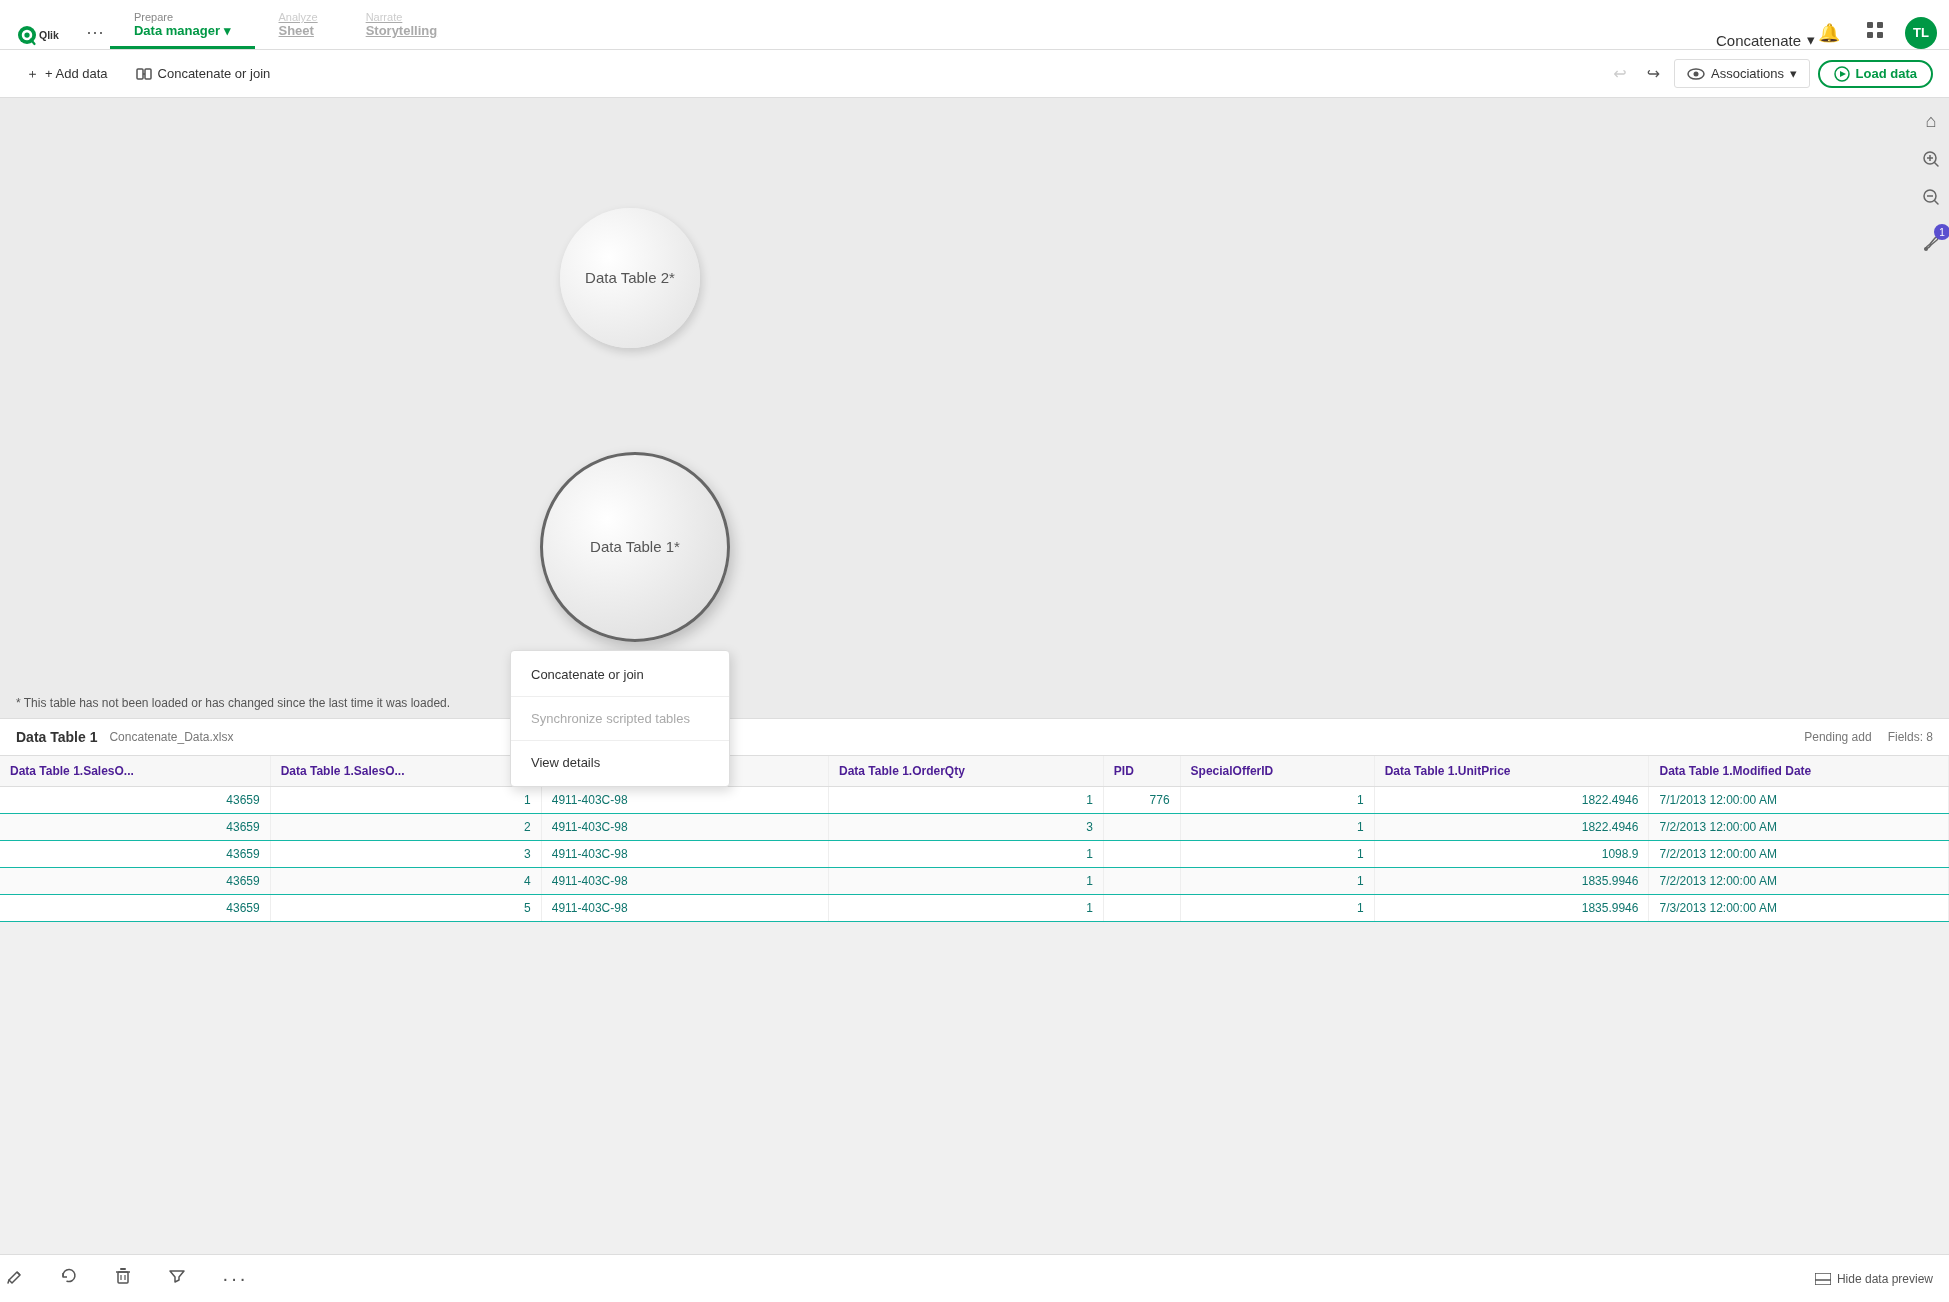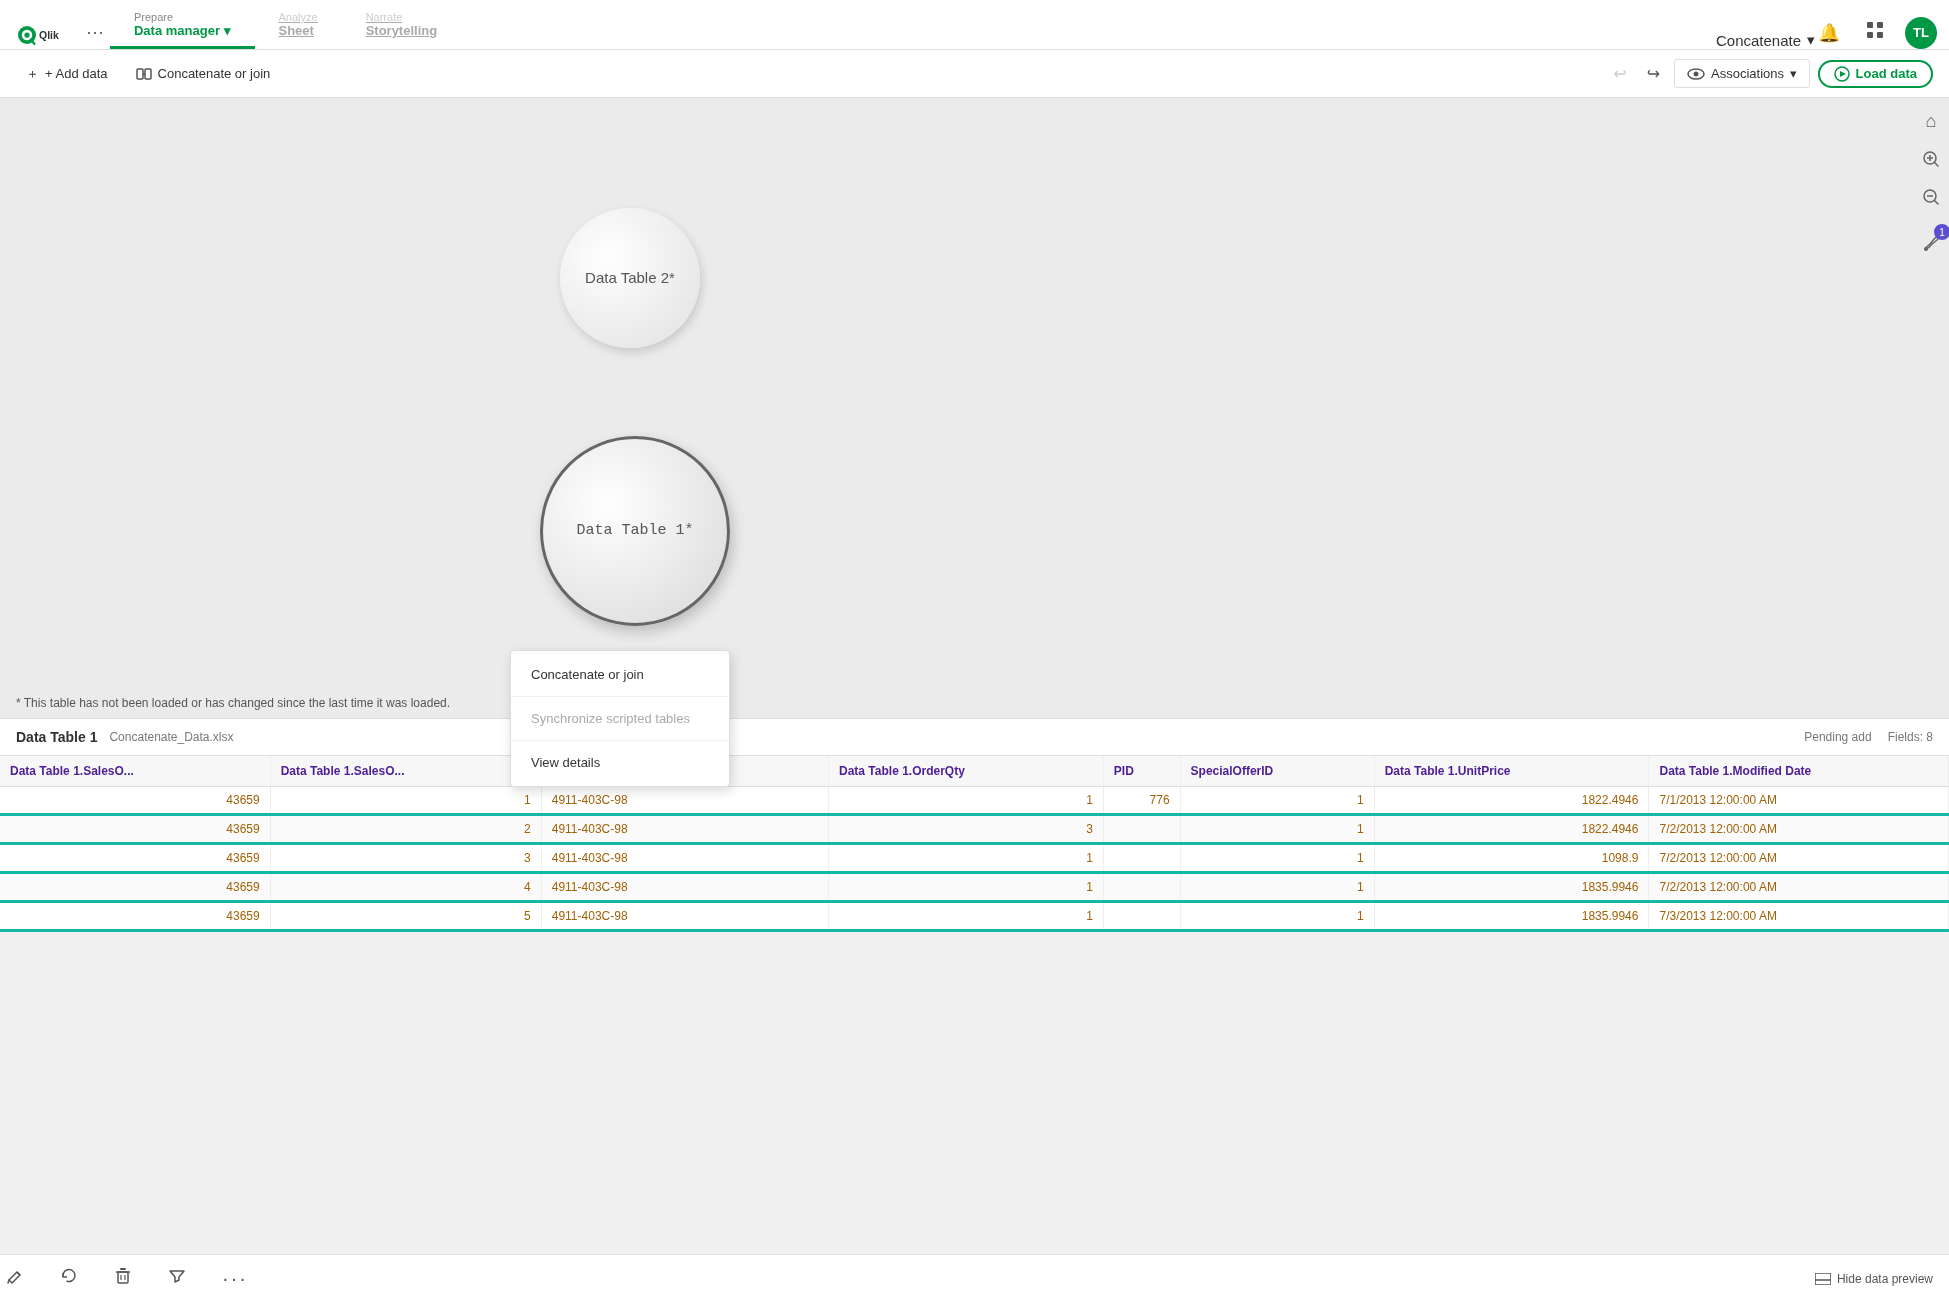--- a/index.html
+++ b/index.html
@@ -112,22 +112,22 @@
     .data-table-title { font-weight: 700; font-size: 14px; }
     .data-table-subtitle { font-size: 12px; color: #777; }
     .data-table-right { margin-left: auto; display: flex; align-items: center; gap: 16px; font-size: 12px; color: #777; }
 
     .table-grid { width: 100%; border-collapse: collapse; font-size: 12px; }
     .table-grid th {
       background: #f7f7f7; border-bottom: 1px solid #ddd; border-right: 1px solid #eee;
       padding: 8px 10px; text-align: left; font-weight: 600; color: #4c1d95; white-space: nowrap; overflow: hidden; text-overflow: ellipsis; max-width: 160px;
     }
     .table-grid td {
-      border-bottom: 3px solid #14b8a6; border-right: 1px solid #eee;
-      padding: 6px 10px; text-align: right; color: #a16207; white-space: nowrap;
+      border-bottom: 1px solid #14b8a6; border-right: 1px solid #eee;
+      padding: 6px 10px; text-align: right; color: #0f766e; white-space: nowrap;
     }
     .table-grid td.text-cell { text-align: left; }
     .table-grid tr:nth-child(even) td { background: #fafafa; }
 
     
     .context-menu {
       position: absolute; background: #fff; border: 1px solid #ddd; border-radius: 4px;
       box-shadow: 2px 4px 12px rgba(0,0,0,0.15); z-index: 100; min-width: 220px;
       padding: 6px 0;
     }
@@ -242,21 +242,21 @@
     </button>
   </div>
 </div>
 
 <div class="main-canvas" style="position:relative;">
 
   <div class="table-node table-node-small" style="left: 560px; top: 110px;">
     <span>Data Table 2*</span>
   </div>
 
-  <div class="table-node table-node-large" style="left: 540px; top: 338px; font-family: Liberation Mono, monospace;">
+  <div class="table-node table-node-large" style="left: 540px; top: 354px;">
     <span>Data Table 1*</span>
   </div>
 
   <div class="right-panel">
     <button class="right-panel-btn">
       <span>⌂</span>
     </button>
     <button class="right-panel-btn">
       <svg width="18" height="18" viewBox="0 0 18 18">
         <circle cx="8" cy="8" r="6" fill="none" stroke="#666" stroke-width="1.5"></circle>

